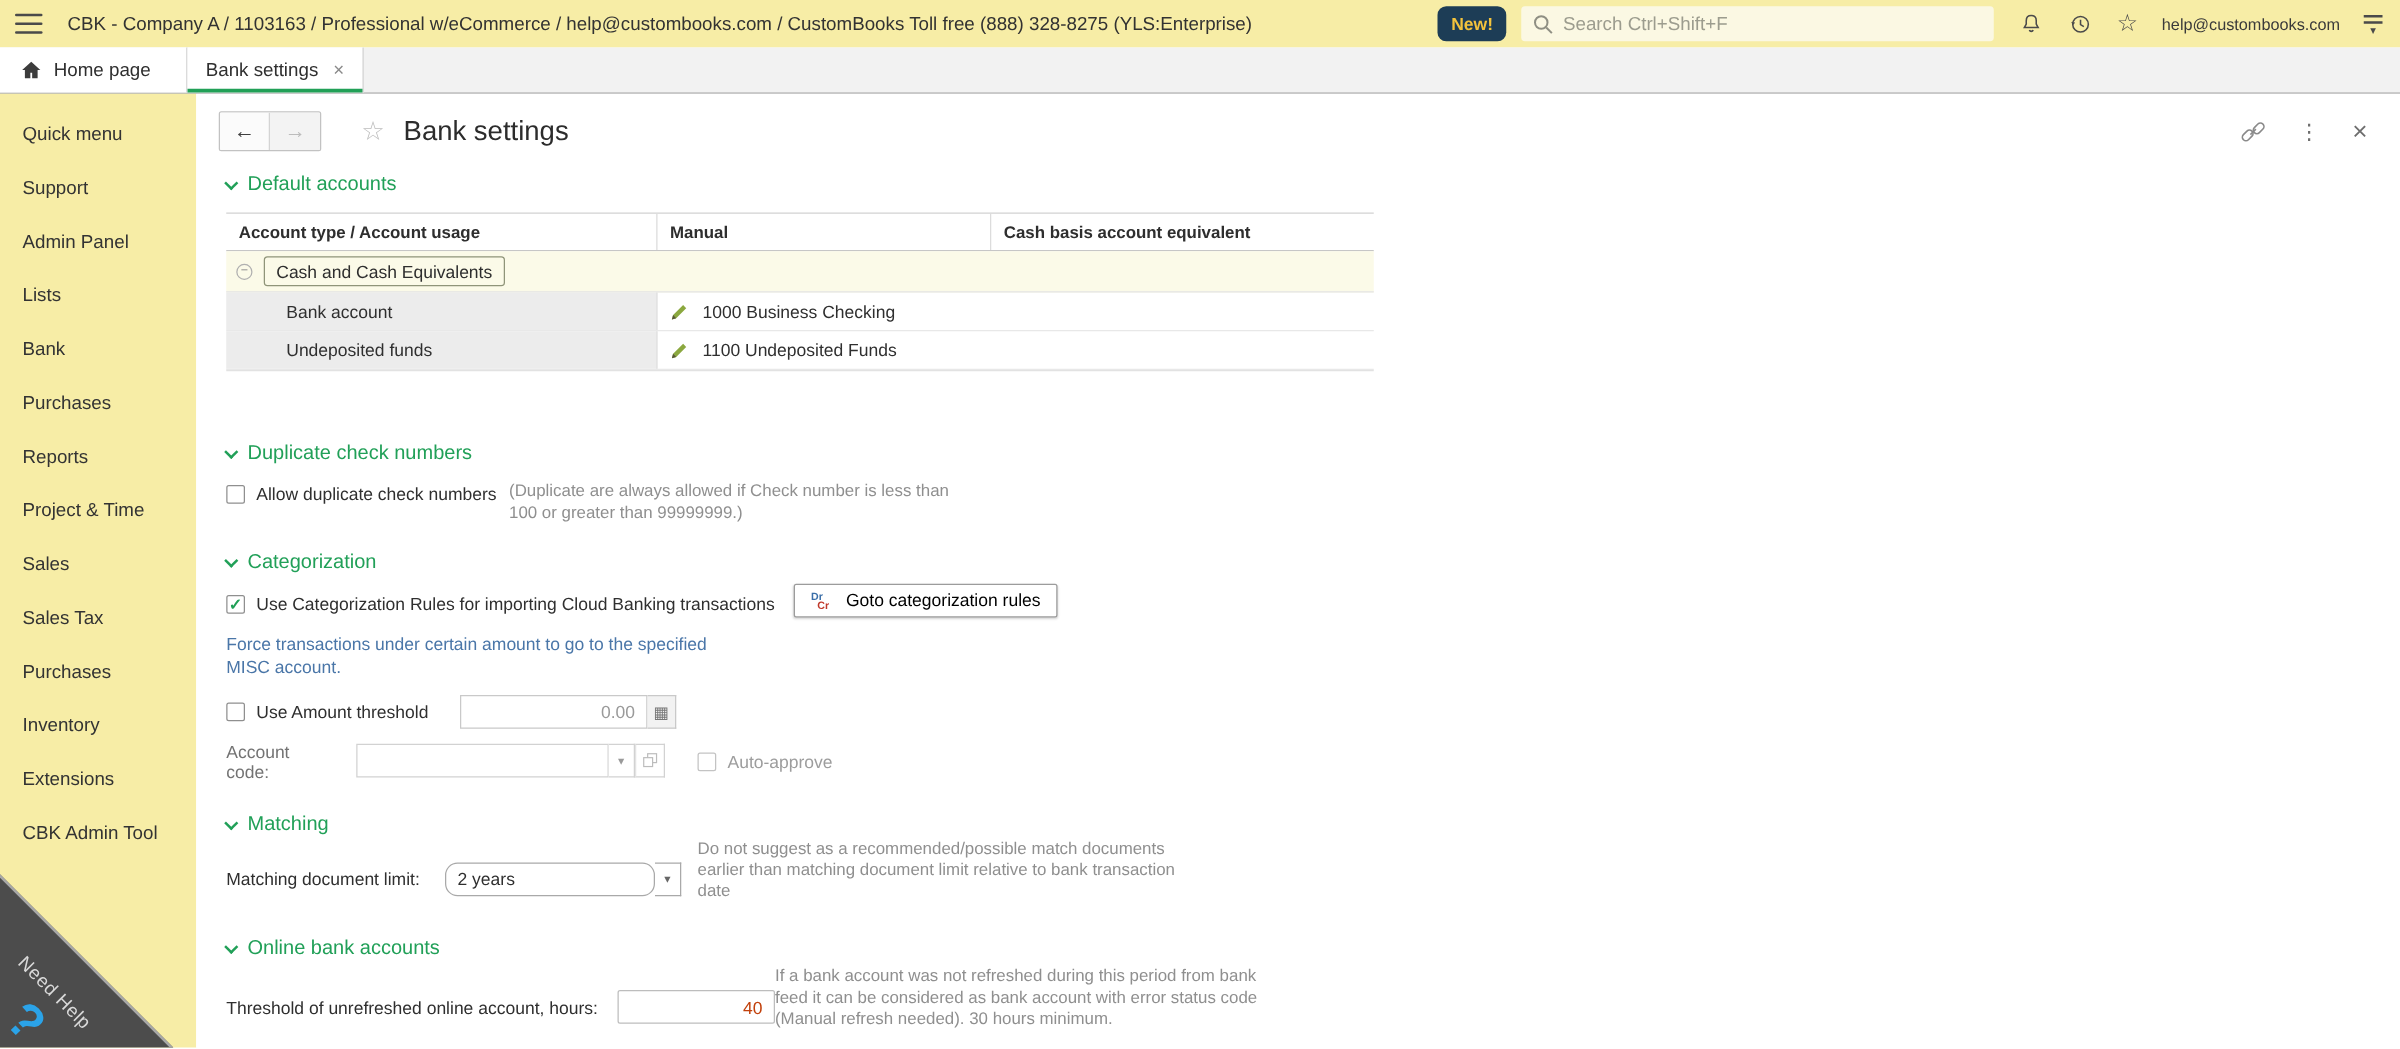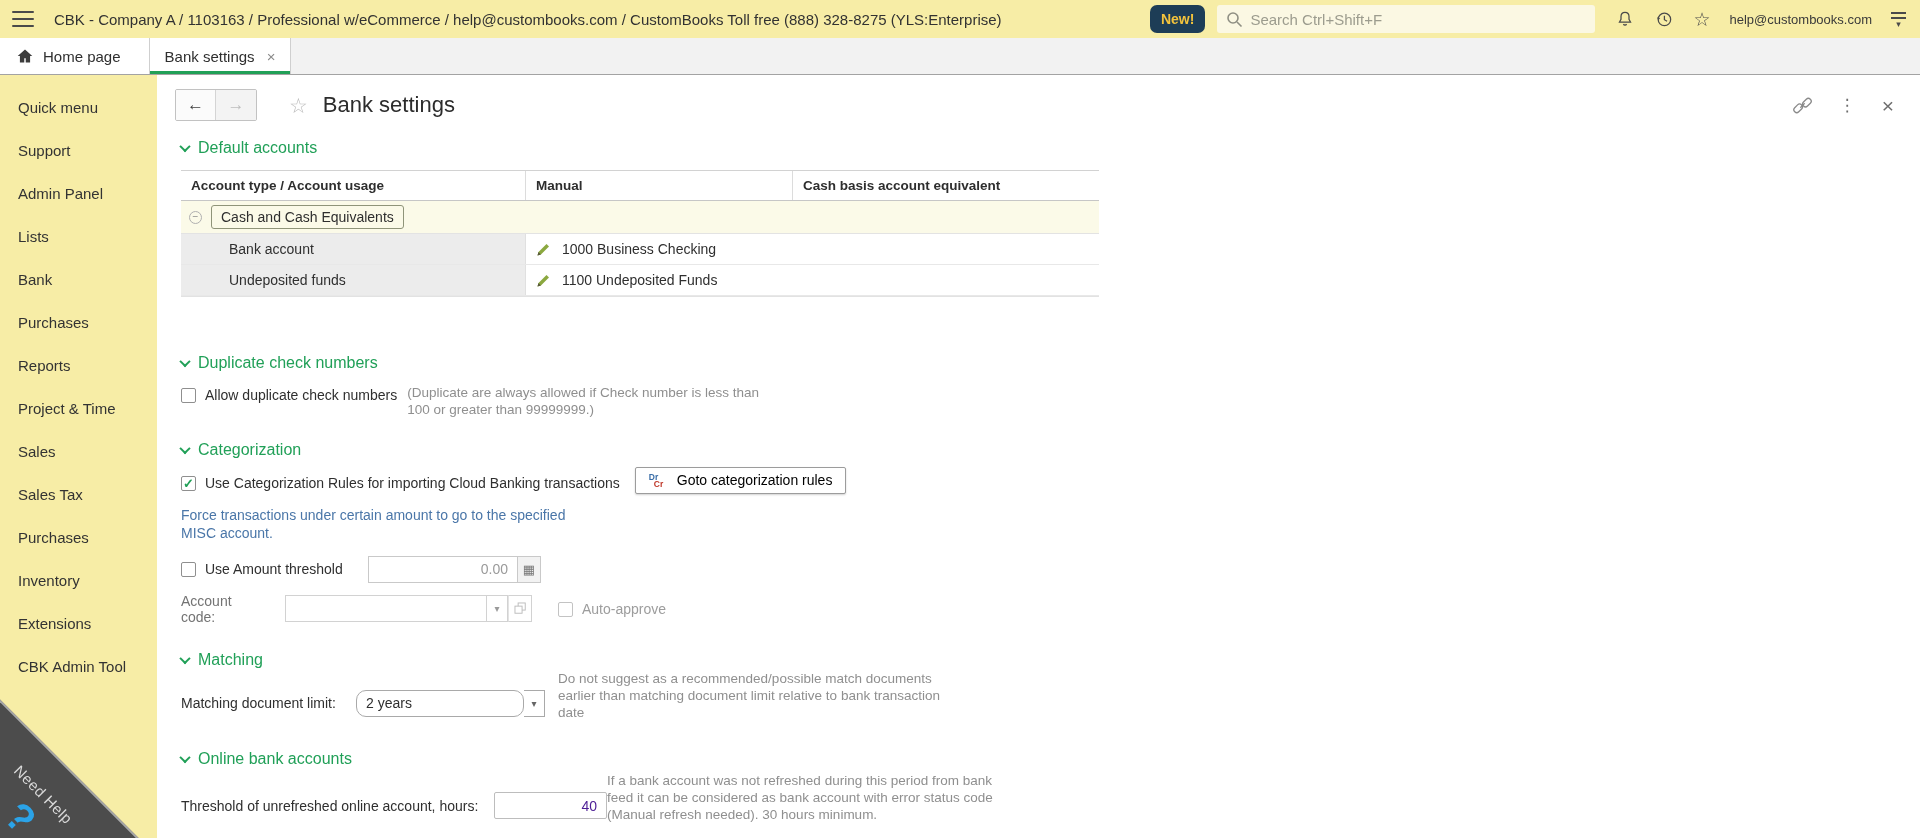--- a/index.html
+++ b/index.html
@@ -93,21 +93,21 @@
   .combo { display:flex; align-items:stretch; height:27px; }
   .combo .combo-text { border:1px solid #d2d2d2; background:#fff; display:flex; align-items:center; padding:0 9px; gap:7px; }
   .combo .combo-arrow { width:21px; border:1px solid #d2d2d2; border-left:none; background:#fff; display:flex; align-items:center; justify-content:center; color:#9a9a9a; font-size:10px; cursor:pointer; }
   .combo .combo-open { width:24px; border:1px solid #d2d2d2; border-left:1px solid #e3e3e3; background:#fff; display:flex; align-items:center; justify-content:center; cursor:pointer; }
   .combo.enabled .combo-text, .combo.enabled .combo-arrow { border-color:#a9a9a9; color:#2f2f2f; }
   .combo.enabled .combo-arrow { color:#666; }
 
   .lbl { font-size:14px; color:#2f2f2f; }
   .lbl.disabled { color:#737373; }
 
-  .inp-thresh { width:113px; height:27px; border:1px solid #bdbdbd; border-radius:2px; text-align:right; padding:0 9px; font-size:14px; color:#4c1d95; font-family:"Liberation Sans",sans-serif; outline:none; }
+  .inp-thresh { width:126px; height:27px; border:1px solid #bdbdbd; border-radius:2px; text-align:right; padding:0 9px; font-size:14px; color:#c2410c; font-family:"Liberation Sans",sans-serif; outline:none; }
 
   svg { display:block; }
 </style>
 </head>
 <body>
 
 <div class="topbar">
   <div class="hamburger">
       <i></i>
       <i></i>

